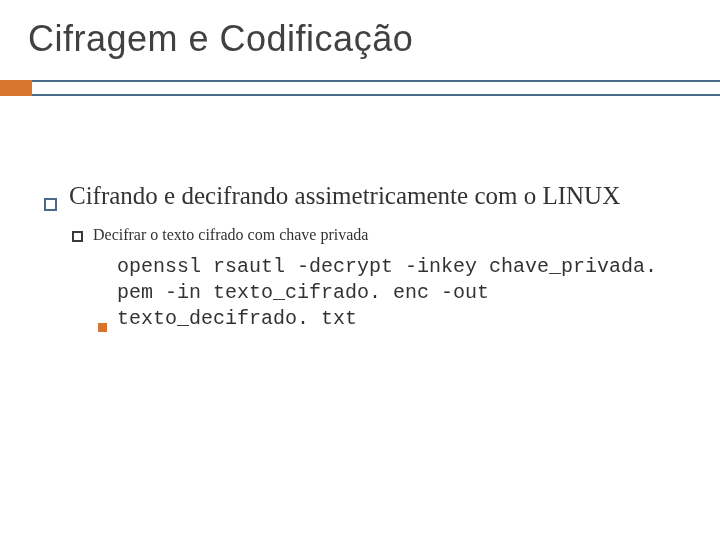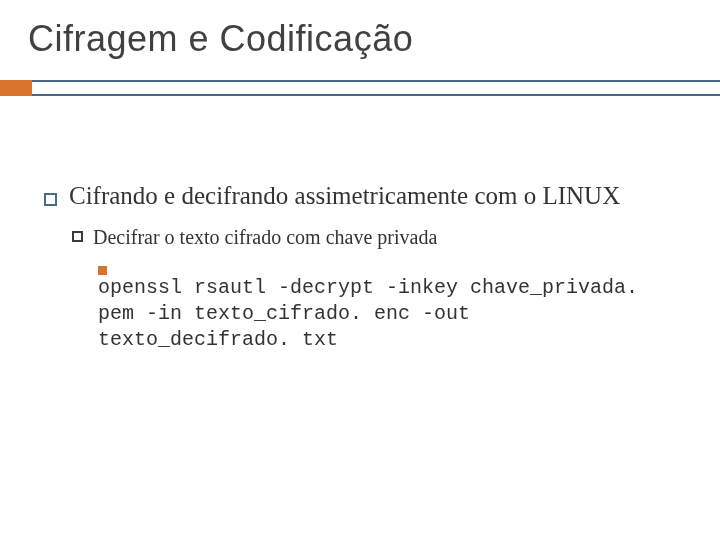--- a/index.html
+++ b/index.html
@@ -42,21 +42,21 @@
     border-top: 2px solid #4b6a8a;
     border-bottom: 2px solid #4b6a8a;
     background: transparent;
     z-index: 1;
   }
   .content {
     padding: 120px 40px 0 44px;
   }
   .lvl1 {
     display: flex;
-    align-items: center;
+    align-items: flex-end;
     margin-bottom: 14px;
   }
   .lvl1 .bullet {
     width: 13px;
     height: 13px;
     border: 2px solid #4b6a8a;
     margin-top: 8px;
     margin-right: 12px;
     flex-shrink: 0;
   }
@@ -75,30 +75,29 @@
   .lvl2 .bullet {
     width: 11px;
     height: 11px;
     border: 2px solid #3a3a3a;
     margin-top: 6px;
     margin-right: 10px;
     flex-shrink: 0;
   }
   .lvl2 .text {
     font-family: Georgia, 'Times New Roman', serif;
-    font-size: 20px;
+    font-size: 16px;
     color: #333;
     line-height: 1.2;
   }
   .lvl3 {
     display: flex;
-    align-items: flex-start;
+    align-items: flex-end;
     margin-left: 54px;
     margin-bottom: 24px;
-    flex-direction: column;
   }
   .lvl3 .bullet {
     width: 9px;
     height: 9px;
     background: #d7742e;
     margin-top: 7px;
     margin-right: 10px;
     flex-shrink: 0;
   }
   .lvl3 .text {

